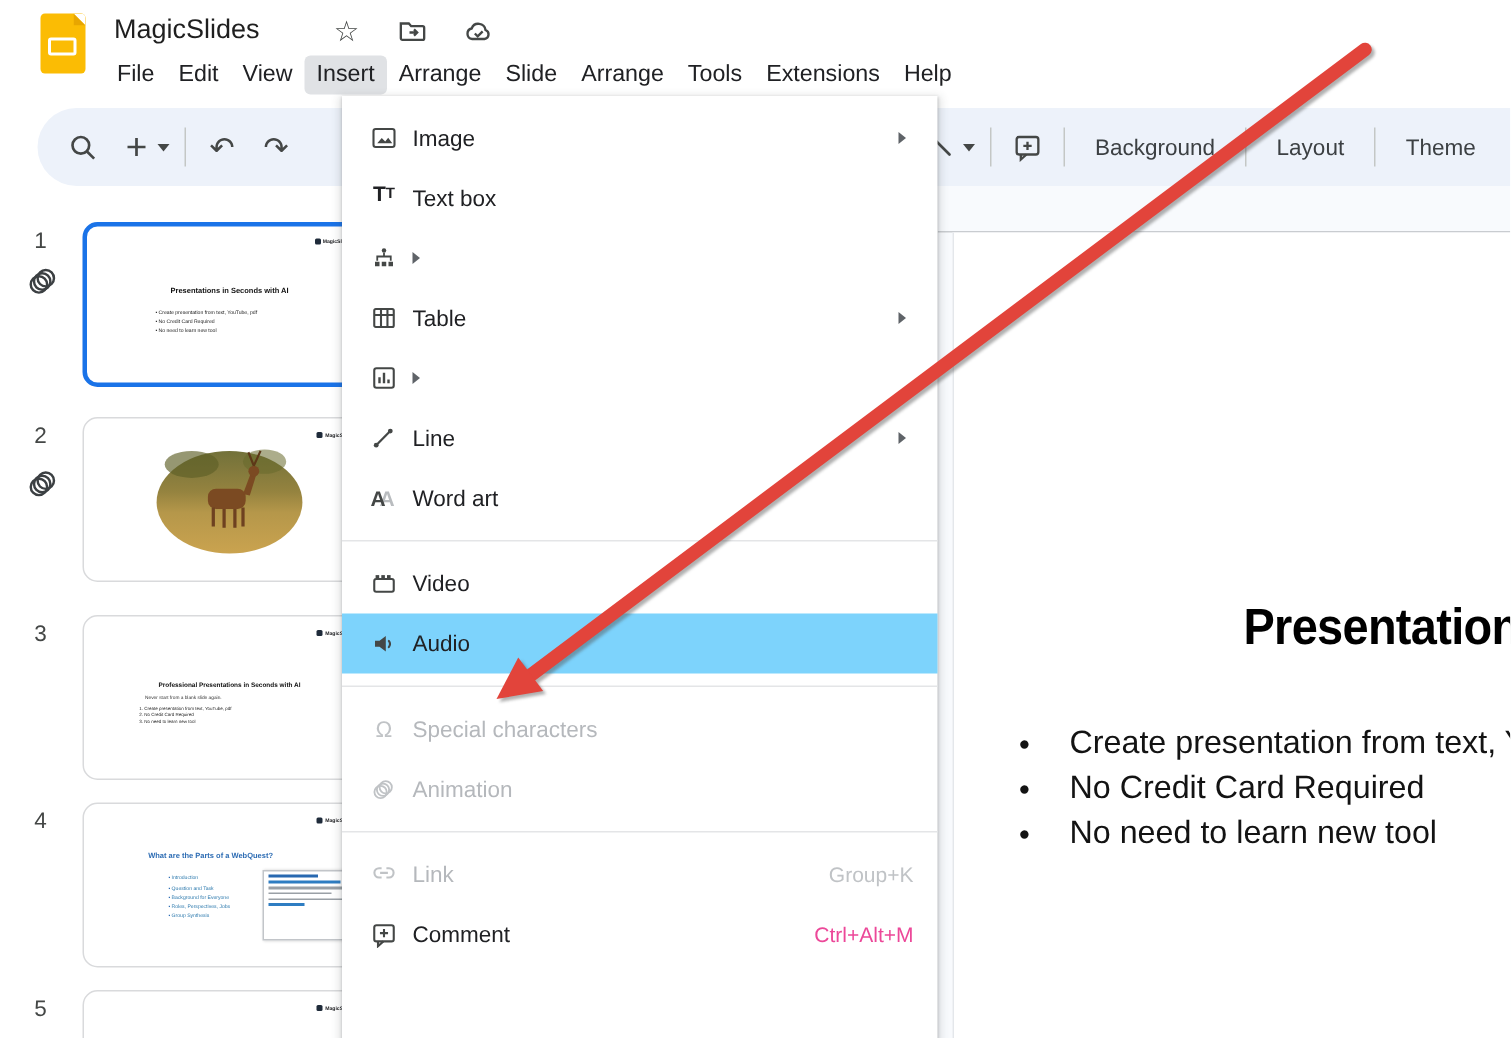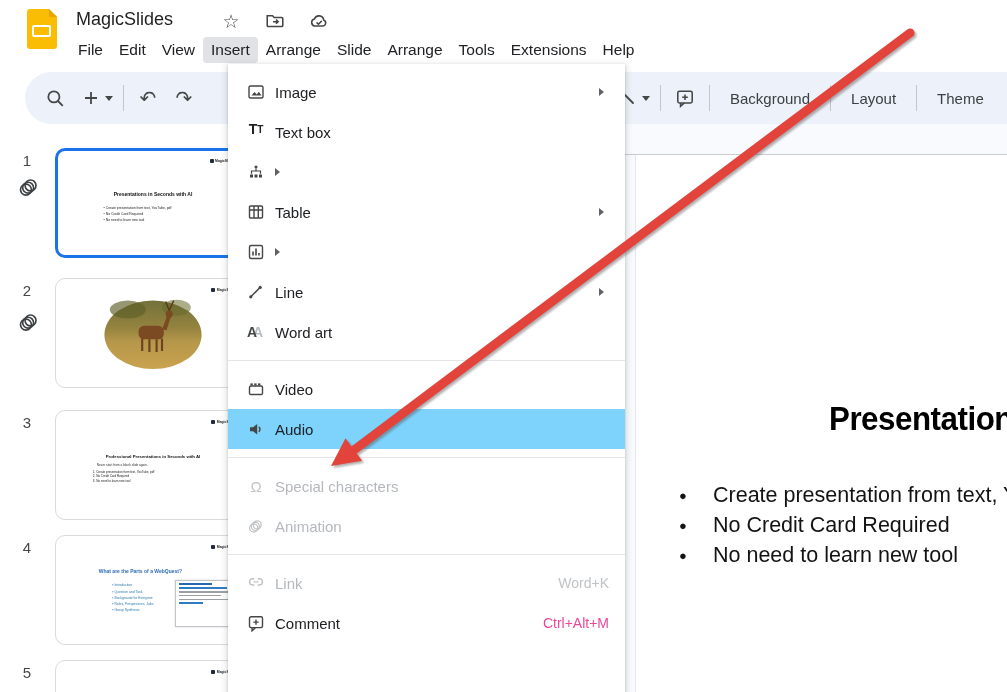--- a/index.html
+++ b/index.html
@@ -385,21 +385,21 @@
 
     <div class="msep"></div>
 
     <div class="mi dis">
       <span class="mi-ic">
         <svg width="18" height="18" viewBox="0 0 18 18" fill="none" stroke="currentColor" stroke-width="1.4">
           <path d="M7.4 11H5.7a3.1 3.1 0 1 1 0-6.2h1.7M10.6 4.8h1.7a3.1 3.1 0 1 1 0 6.2h-1.7M6.4 7.9h5.2"></path>
         </svg>
       </span>
       <span class="mi-label">Link</span>
-      <span class="mi-short">Word+K</span>
+      <span class="mi-short">Group+K</span>
     </div>
 
     <div class="mi">
       <span class="mi-ic">
         <svg width="18" height="18" viewBox="0 0 18 18" fill="none" stroke="currentColor" stroke-width="1.4">
           <rect x="2.5" y="2.8" width="13" height="10.8" rx="1.5"></rect>
           <path d="M5 13.6v3.2l3.6-3.2M9 5.4v5.4M6.3 8.1h5.4"></path>
         </svg>
       </span>
       <span class="mi-label">Comment</span>

